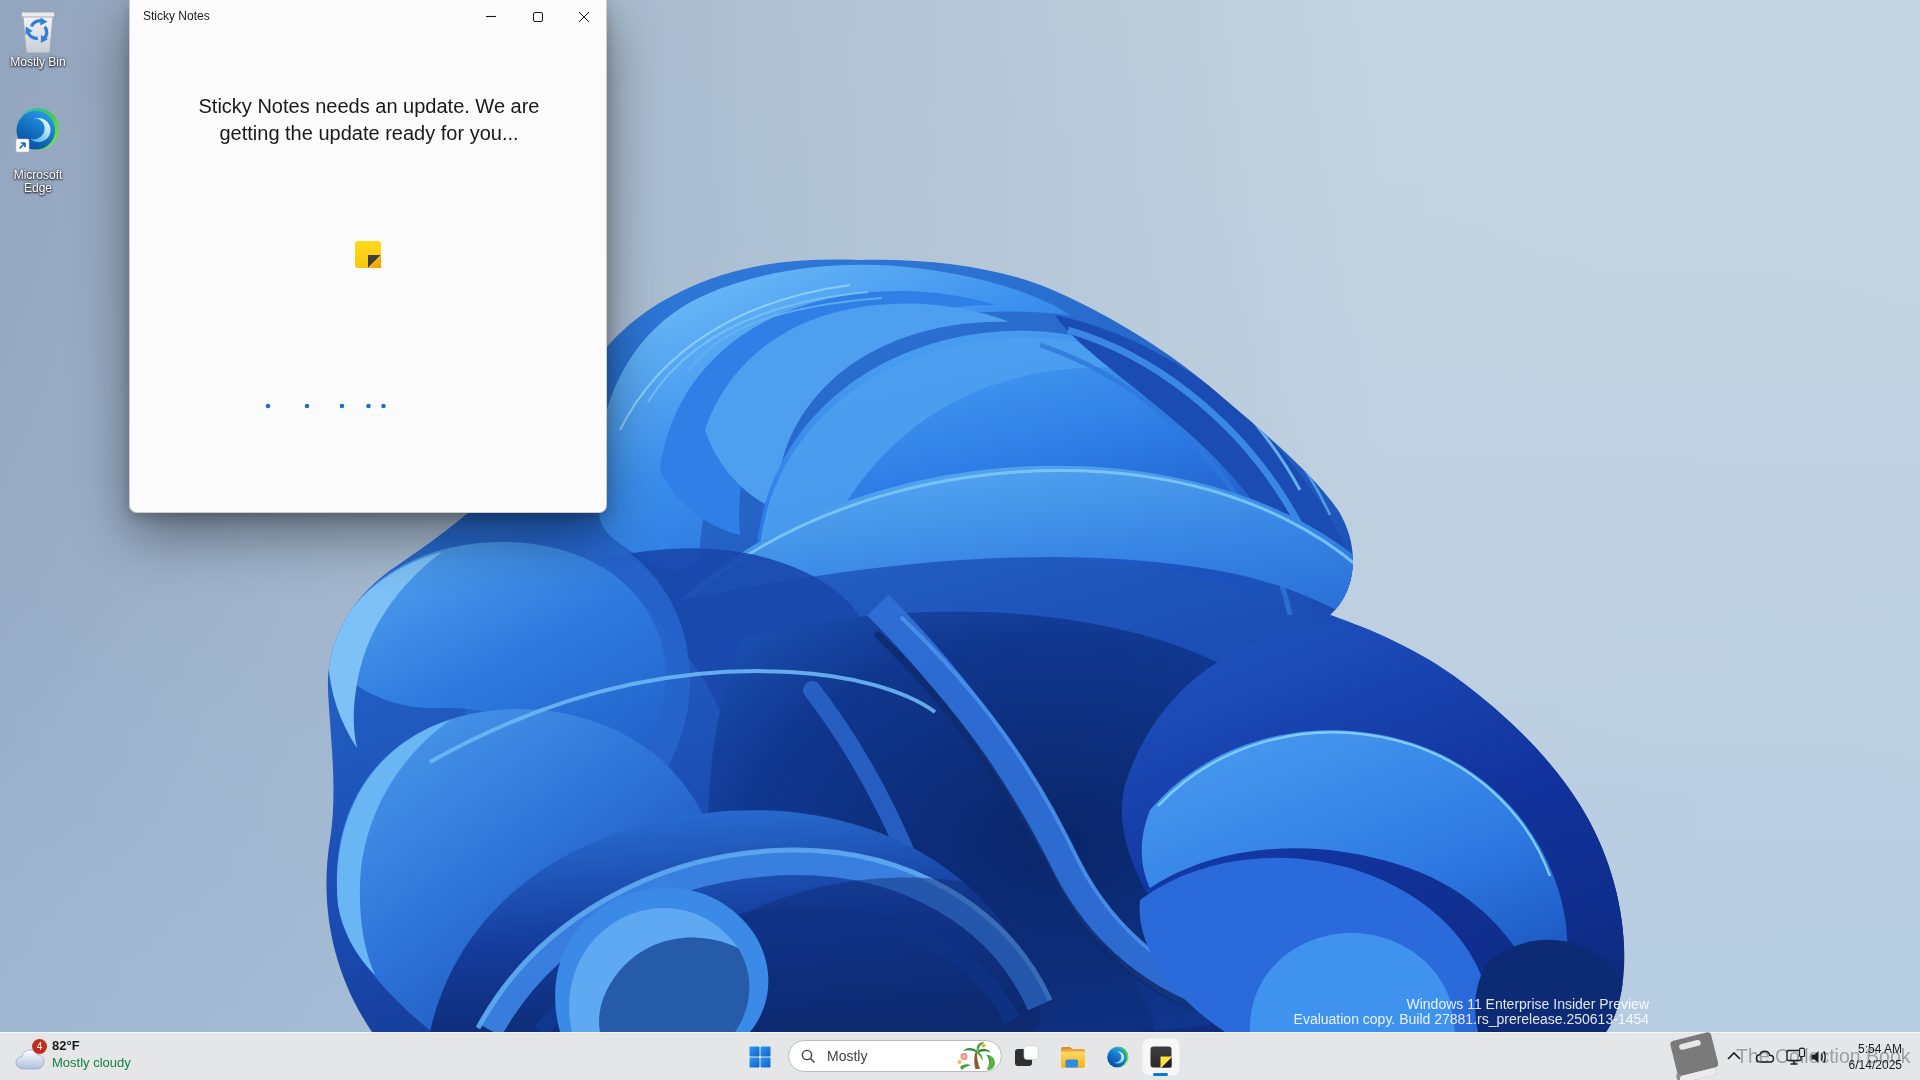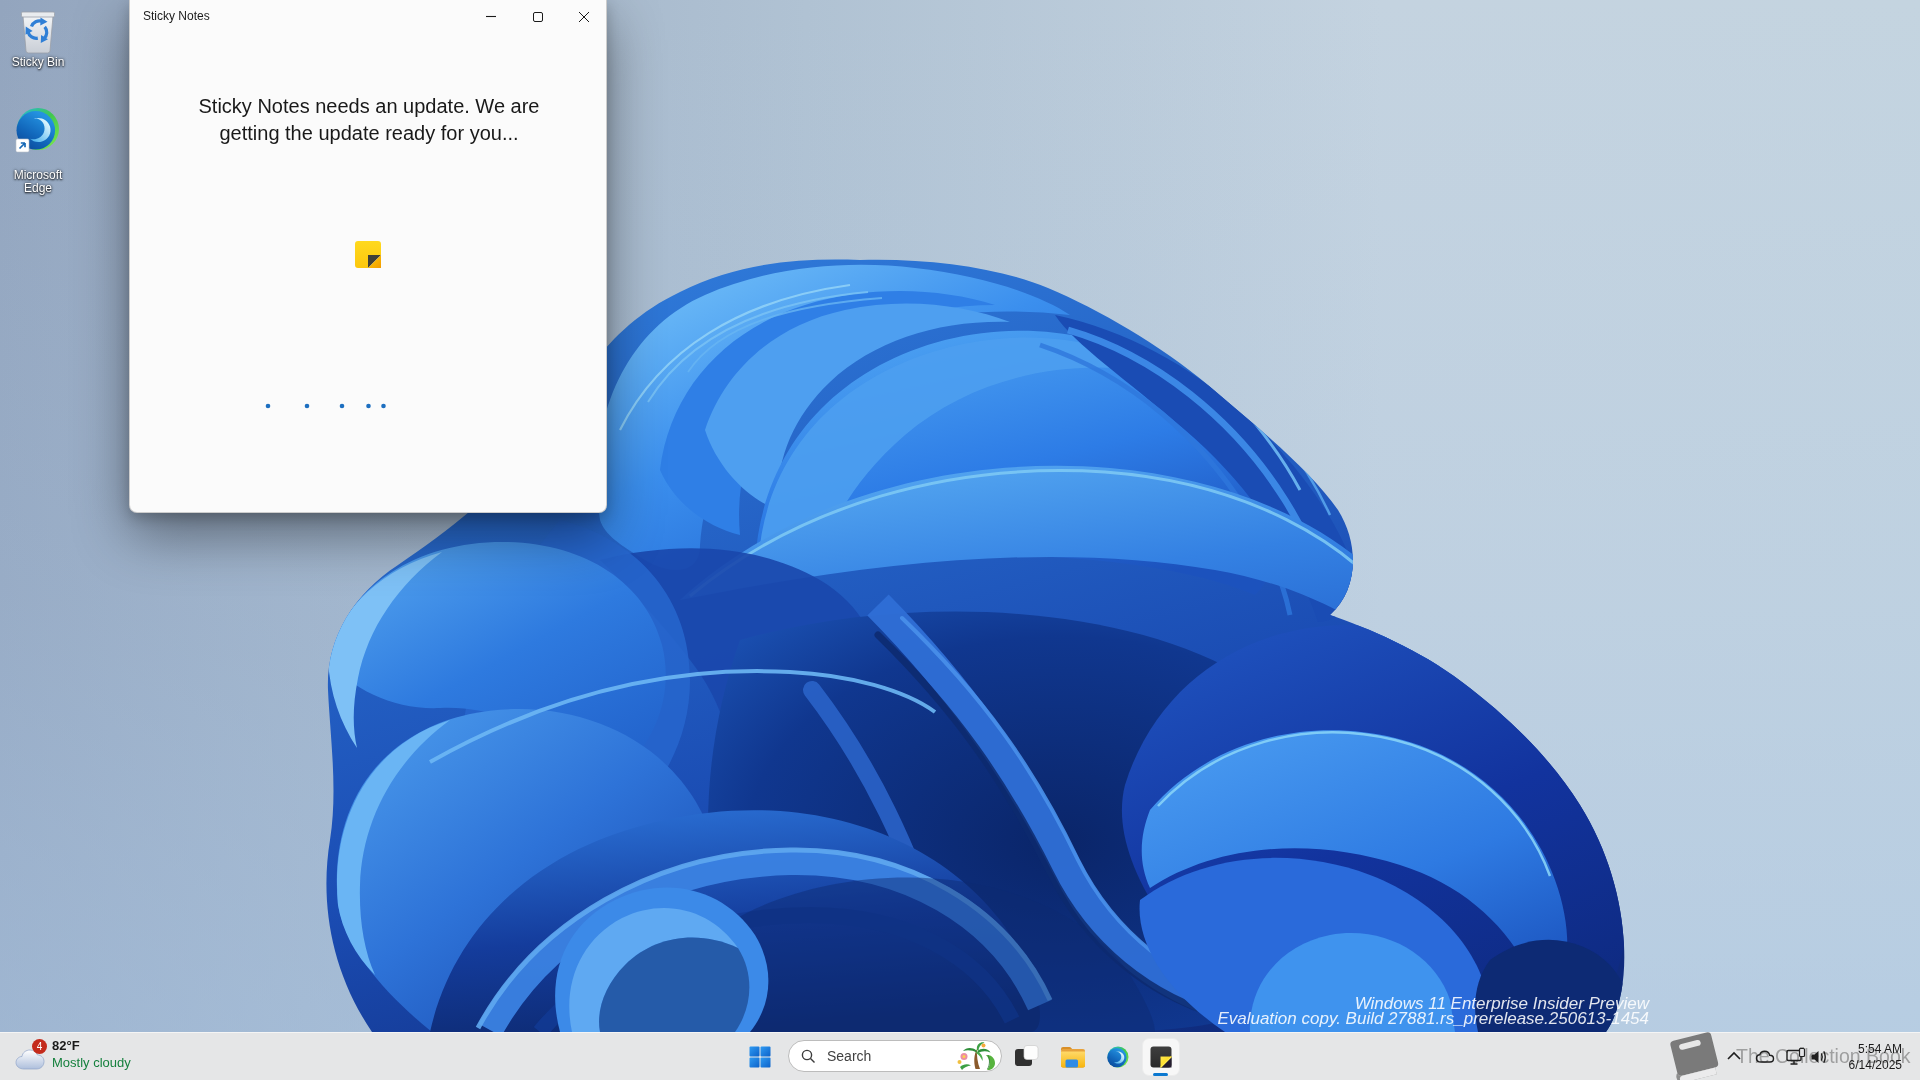--- a/index.html
+++ b/index.html
@@ -194,21 +194,21 @@
     </defs>
       <path d="M 7,8 L 37,8 L 34,43 Q 33.8,45 31.5,45 L 12.5,45 Q 10.2,45 10,43 Z" fill="url(#rb)" stroke="#9aa0a8" stroke-width="0.8"></path>
       <rect x="5.5" y="4" width="33" height="5" rx="1.2" fill="#e9ecef" stroke="#9aa0a8" stroke-width="0.8"></rect>
       <g id="rarr">
         <path d="M 15.5,18.5 A 8.5,8.5 0 0 1 26,13.2" stroke="#2f7fd6" stroke-width="3.2" fill="none"></path>
         <path d="M 24.5,9.5 L 31.5,13.8 L 24.3,17.6 Z" fill="#2f7fd6"></path>
       </g>
       <use href="#rarr" transform="rotate(120 22 22.5)"></use>
       <use href="#rarr" transform="rotate(240 22 22.5)"></use>
     </svg>
-    <div style="margin-top:2px; font-size:12px; color:#fff; text-shadow:0 1px 2px rgba(0,0,0,0.9), 0 0 3px rgba(0,0,0,0.7); line-height:13px;">Sticky Bin</div>
+    <div style="margin-top:2px; font-size:12px; color:#fff; text-shadow:0 1px 2px rgba(0,0,0,0.9), 0 0 3px rgba(0,0,0,0.7); line-height:13px;">Mostly Bin</div>
   </div>
   <div class="abs" style="left:0; top:105px; width:76px; text-align:center;">
     <svg width="48" height="48" viewBox="0 0 48 48" style="display:block; margin:0 auto;">
       <defs>
         <linearGradient id="eg1" x1="0.1" y1="0" x2="0.9" y2="0.9">
           <stop offset="0" stop-color="#25bad6"></stop>
           <stop offset="0.5" stop-color="#40c84e"></stop>
           <stop offset="1" stop-color="#77e44c"></stop>
         </linearGradient>
         <linearGradient id="eg3" x1="0.65" y1="0.1" x2="0.15" y2="0.95">
@@ -226,21 +226,21 @@
     </defs>
       <circle cx="24" cy="24" r="21" fill="url(#eg1)"></circle>
       <circle cx="21.8" cy="25.3" r="19.3" fill="url(#eg3)"></circle>
       <path d="M 20,13.5 C 27,11.5 34,15 36,21.5 C 38,28 34.5,34.5 28,36.5 C 23.5,37.8 19,36.6 16,33.8 C 21.5,35.6 27.6,33 29.8,27.6 C 32,22 29.6,16.2 24.3,13.9 C 22.8,13.2 21.3,13.2 20,13.5 Z" fill="url(#eg4)"></path>
       <rect x="2" y="34" width="13" height="13" rx="1.5" fill="#fff" stroke="#b9bfc7" stroke-width="0.6"></rect>
       <path d="M 5.5,43.5 L 11,38 M 11,38 L 6.8,38 M 11,38 L 11,42.2" stroke="#1668b5" stroke-width="1.7" fill="none"></path>
     </svg>
     <div style="margin-top:16px; font-size:12px; color:#fff; text-shadow:0 1px 2px rgba(0,0,0,0.9), 0 0 3px rgba(0,0,0,0.7); line-height:13px;">Microsoft<br>Edge</div>
   </div>
 
-  <div class="abs" style="right:7px; top:997px; text-align:right; font-size:17px; line-height:14.5px; color:rgba(255,255,255,0.88);font-style:italic;">Windows 11 Enterprise Insider Preview<br>Evaluation copy. Build 27881.rs_prerelease.250613-1454</div>
+  <div class="abs" style="right:7px; top:997px; text-align:right; font-size:14px; line-height:14.5px; color:rgba(255,255,255,0.88);">Windows 11 Enterprise Insider Preview<br>Evaluation copy. Build 27881.rs_prerelease.250613-1454</div>
 
   <div class="abs" id="taskbar" style="left:0; top:1032px; width:1920px; height:48px; background:#e5e6e7; border-top:1px solid rgba(255,255,255,0.6);">
 
     <div class="abs" style="left:0; top:0; width:150px; height:48px;">
       <svg class="abs" style="left:14px; top:6px" width="36" height="36" viewBox="0 0 36 36">
         <defs>
           <linearGradient id="cl" x1="0" y1="0" x2="0" y2="1">
             <stop offset="0" stop-color="#ffffff"></stop>
             <stop offset="1" stop-color="#aebfdc"></stop>
           </linearGradient>
@@ -270,21 +270,21 @@
       <rect x="11.5" y="0.5" width="10" height="10" rx="1" fill="url(#wlg)"></rect>
       <rect x="0.5" y="11.5" width="10" height="10" rx="1" fill="url(#wlg)"></rect>
       <rect x="11.5" y="11.5" width="10" height="10" rx="1" fill="url(#wlg)"></rect>
     </svg>
 
     <div class="abs" style="left:788px; top:7px; width:214px; height:32px; background:#ffffff; border:1px solid #bcbcbc; border-radius:16px;">
       <svg class="abs" style="left:12px; top:8px" width="15" height="15" viewBox="0 0 15 15">
         <circle cx="6" cy="6" r="4.6" fill="none" stroke="#3c3c3c" stroke-width="1.4"></circle>
         <path d="M 9.5,9.5 L 13.5,13.5" stroke="#3c3c3c" stroke-width="1.4"></path>
       </svg>
-      <div class="abs" style="left:38px; top:7px; font-size:14px; color:#414141;">Search</div>
+      <div class="abs" style="left:38px; top:7px; font-size:14px; color:#414141;">Mostly</div>
       <svg class="abs" style="right:4px; top:1px" width="42" height="29" viewBox="0 0 42 29">
         <path d="M 20.5,27 C 18.5,20 19,12 22,7 C 21.5,13 22.5,21 25,27 Z" fill="#8a5a2b"></path>
         <path d="M 21.5,8.5 C 17,5 11,5.5 8,9 C 13,7.5 18,8.5 21.5,10.5 Z" fill="#2f8f3a"></path>
         <path d="M 22,8 C 21,3 25,-0.5 29.5,0.5 C 25.5,2.5 23.5,5 23.5,9 Z" fill="#3da044"></path>
         <path d="M 22.5,9 C 27,5.5 33,6.5 35.5,10.5 C 30.5,8.5 26,9 23,11.5 Z" fill="#2f8f3a"></path>
         <path d="M 22,9.5 C 26,11 28.5,15 27.5,19 C 26,15.5 24,12.5 21,11 Z" fill="#4cae4f"></path>
         <circle cx="28.5" cy="3.5" r="2" fill="#f5a93b"></circle>
         <circle cx="4.5" cy="20" r="2" fill="#f0c040"></circle>
         <path d="M 31,13 C 36,12.5 40,16 40,21 C 40,25.5 36.5,28.5 32,28 C 35.5,24.5 36,18.5 31,13 Z" fill="#57b33e"></path>
         <path d="M 33,13 C 35,17 35,23 32.5,27" fill="none" stroke="#2c7a33" stroke-width="0.8"></path>

